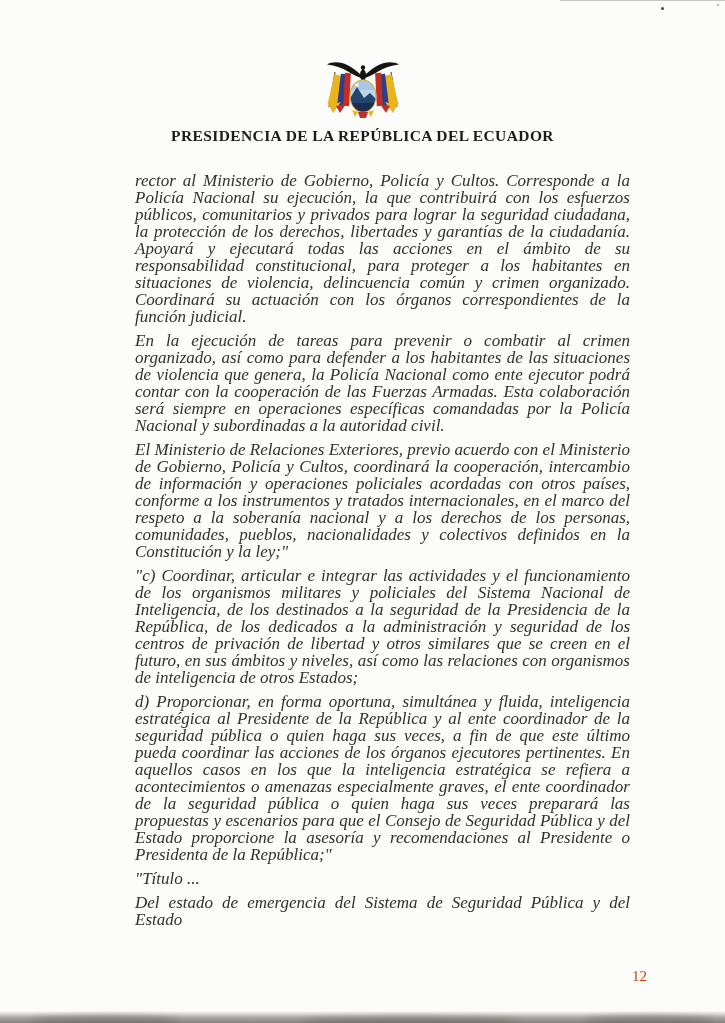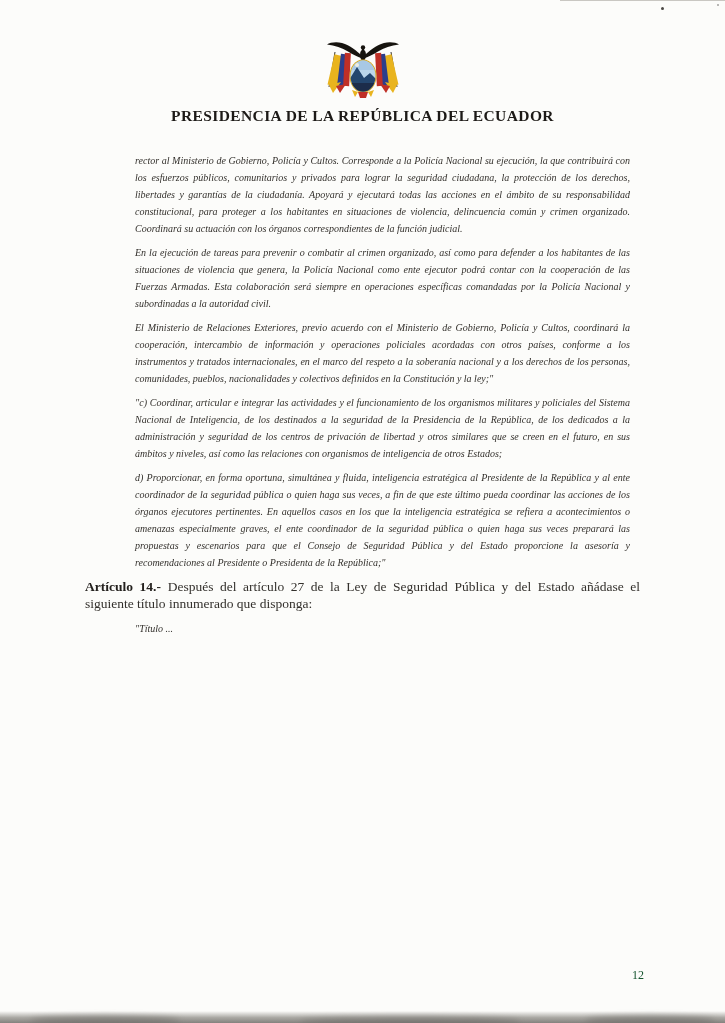--- a/index.html
+++ b/index.html
@@ -8,52 +8,52 @@
     background: #e9e9e7;
     font-family: "Liberation Serif", serif;
   }
   .page {
     position: relative;
     width: 725px; height: 1023px;
     background: #fcfcfa;
     overflow: hidden;
     color: #33302c;
   }
-  header { padding-top: 40px; text-align: center; }
+  header { padding-top: 60px; text-align: center; }
   .coat { display: inline-block; width: 78px; height: 60px; line-height: 0; }
   .doc-title {
     margin: 3px 0 0 0;
     font-size: 15.5px;
     font-weight: bold;
     letter-spacing: 0.4px;
     color: #1d1a17;
     text-align: center;
   }
   main {
     margin: 27px 85px 0 85px; 
   }
   .para-quote {
     font-style: italic;
-    font-size: 10px;
+    font-size: 17px;
     line-height: 17px;
     text-align: justify;
     margin: 0 10px 7px 50px; 
   }
   .para-article {
     font-size: 13.5px;
     line-height: 17px;
     text-align: justify;
     margin: 2px 0 8px 0;
   }
   .art-label { font-weight: bold; color: #24211e; }
   .page-number {
     position: absolute;
     top: 968px; left: 632px;
-    font-size: 12px;
-    color: #14532d;
+    font-size: 15px;
+    color: #c2410c;
   }
   
   .scan-edge-bottom {
     position: absolute; left: 0; bottom: 0;
     width: 725px; height: 12px;
     background: linear-gradient(to top, #84827e 0%, #aaa8a3 45%, rgba(252,252,250,0) 100%);
   }
   .smudge {
     position: absolute;
     background: #6b6965;
@@ -128,22 +128,22 @@
     </div>
     <h1 class="doc-title">PRESIDENCIA DE LA REPÚBLICA DEL ECUADOR</h1>
   </header>
 
   <main id="doc-body">
       <p class="para-quote">rector al Ministerio de Gobierno, Policía y Cultos. Corresponde a la Policía Nacional su ejecución, la que contribuirá con los esfuerzos públicos, comunitarios y privados para lograr la seguridad ciudadana, la protección de los derechos, libertades y garantías de la ciudadanía. Apoyará y ejecutará todas las acciones en el ámbito de su responsabilidad constitucional, para proteger a los habitantes en situaciones de violencia, delincuencia común y crimen organizado. Coordinará su actuación con los órganos correspondientes de la función judicial.</p>
       <p class="para-quote">En la ejecución de tareas para prevenir o combatir al crimen organizado, así como para defender a los habitantes de las situaciones de violencia que genera, la Policía Nacional como ente ejecutor podrá contar con la cooperación de las Fuerzas Armadas. Esta colaboración será siempre en operaciones específicas comandadas por la Policía Nacional y subordinadas a la autoridad civil.</p>
       <p class="para-quote">El Ministerio de Relaciones Exteriores, previo acuerdo con el Ministerio de Gobierno, Policía y Cultos, coordinará la cooperación, intercambio de información y operaciones policiales acordadas con otros países, conforme a los instrumentos y tratados internacionales, en el marco del respeto a la soberanía nacional y a los derechos de los personas, comunidades, pueblos, nacionalidades y colectivos definidos en la Constitución y la ley;"</p>
       <p class="para-quote">"c) Coordinar, articular e integrar las actividades y el funcionamiento de los organismos militares y policiales del Sistema Nacional de Inteligencia, de los destinados a la seguridad de la Presidencia de la República, de los dedicados a la administración y seguridad de los centros de privación de libertad y otros similares que se creen en el futuro, en sus ámbitos y niveles, así como las relaciones con organismos de inteligencia de otros Estados;</p>
       <p class="para-quote">d) Proporcionar, en forma oportuna, simultánea y fluida, inteligencia estratégica al Presidente de la República y al ente coordinador de la seguridad pública o quien haga sus veces, a fin de que este último pueda coordinar las acciones de los órganos ejecutores pertinentes. En aquellos casos en los que la inteligencia estratégica se refiera a acontecimientos o amenazas especialmente graves, el ente coordinador de la seguridad pública o quien haga sus veces preparará las propuestas y escenarios para que el Consejo de Seguridad Pública y del Estado proporcione la asesoría y recomendaciones al Presidente o Presidenta de la República;"</p>
-      <p class="para-article"><span class="art-label">Artículo 14.-</span> Después del artículo 27 de la Ley de Seguridad Pública y del Estado añádase el siguiente título innumerado que disponga:</p>
       <p class="para-quote">"Título ...</p>
+      <p class="para-quote">Del estado de emergencia del Sistema de Seguridad Pública y del Estado</p>
     </main>
 
   <div class="page-number">12</div>
 
   <div class="hairline-top"></div>
   <div class="dot d1"></div>
   <div class="dot d2"></div>
   <div class="scan-edge-bottom">
     <div class="smudge s1"></div>
     <div class="smudge s2"></div>

